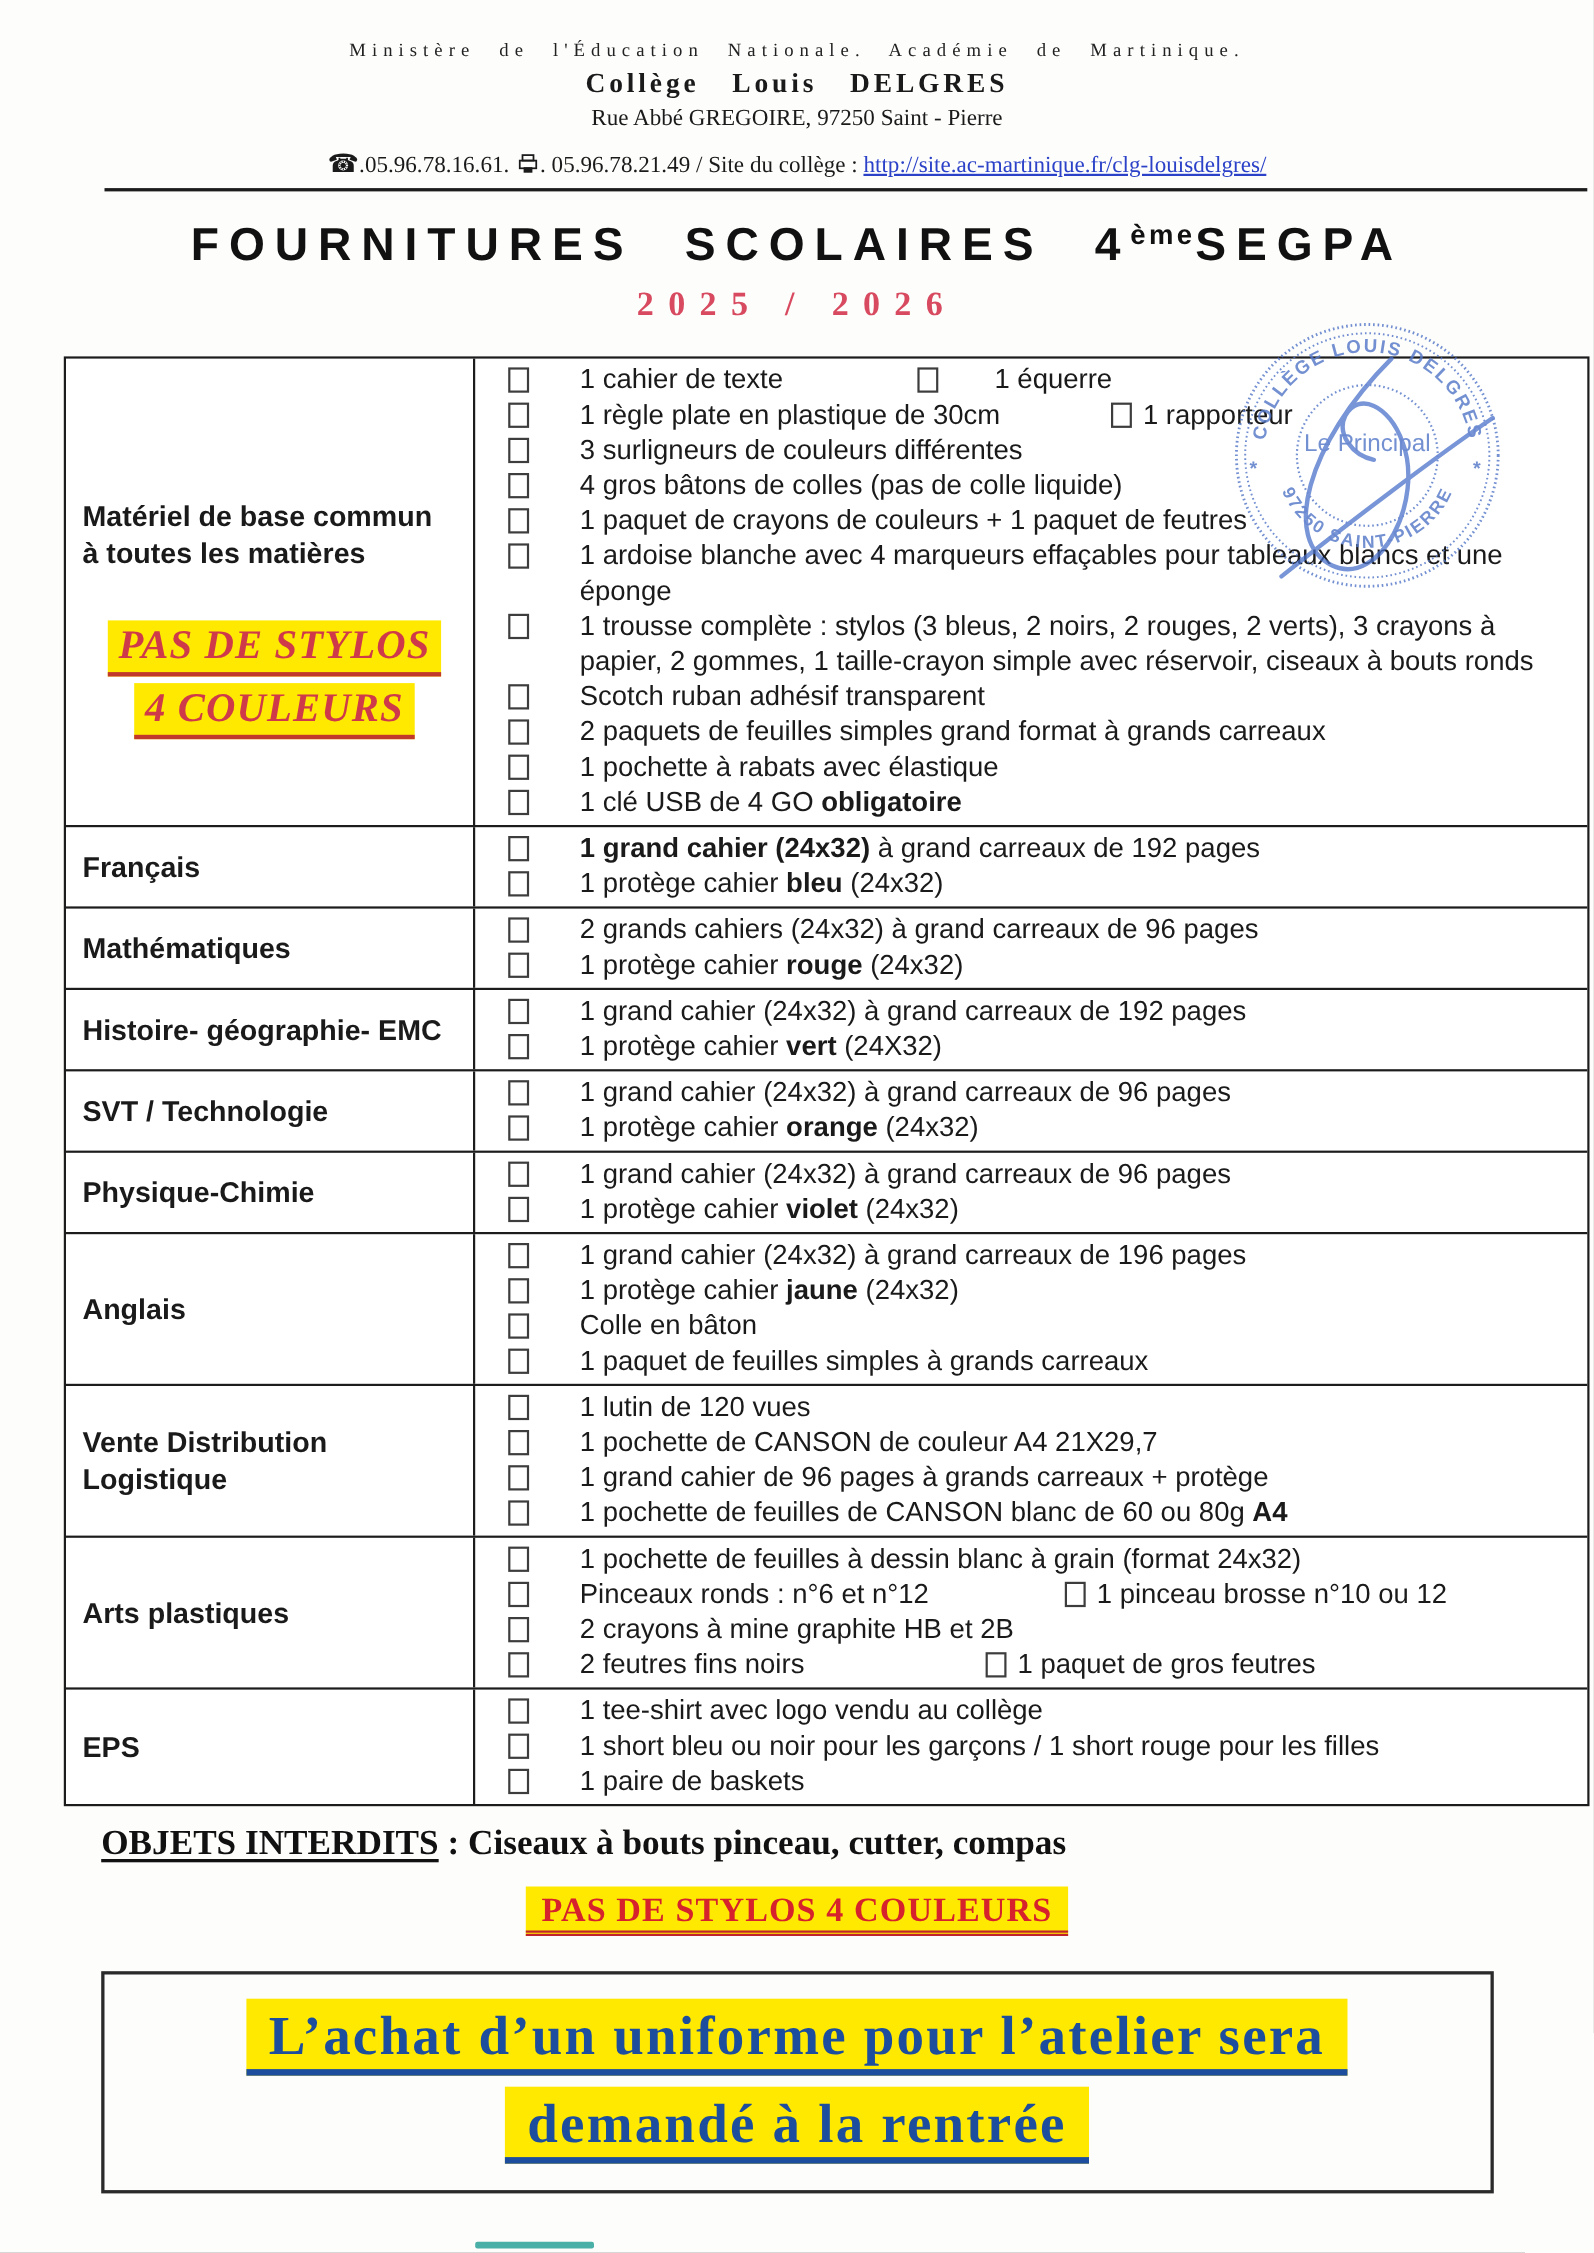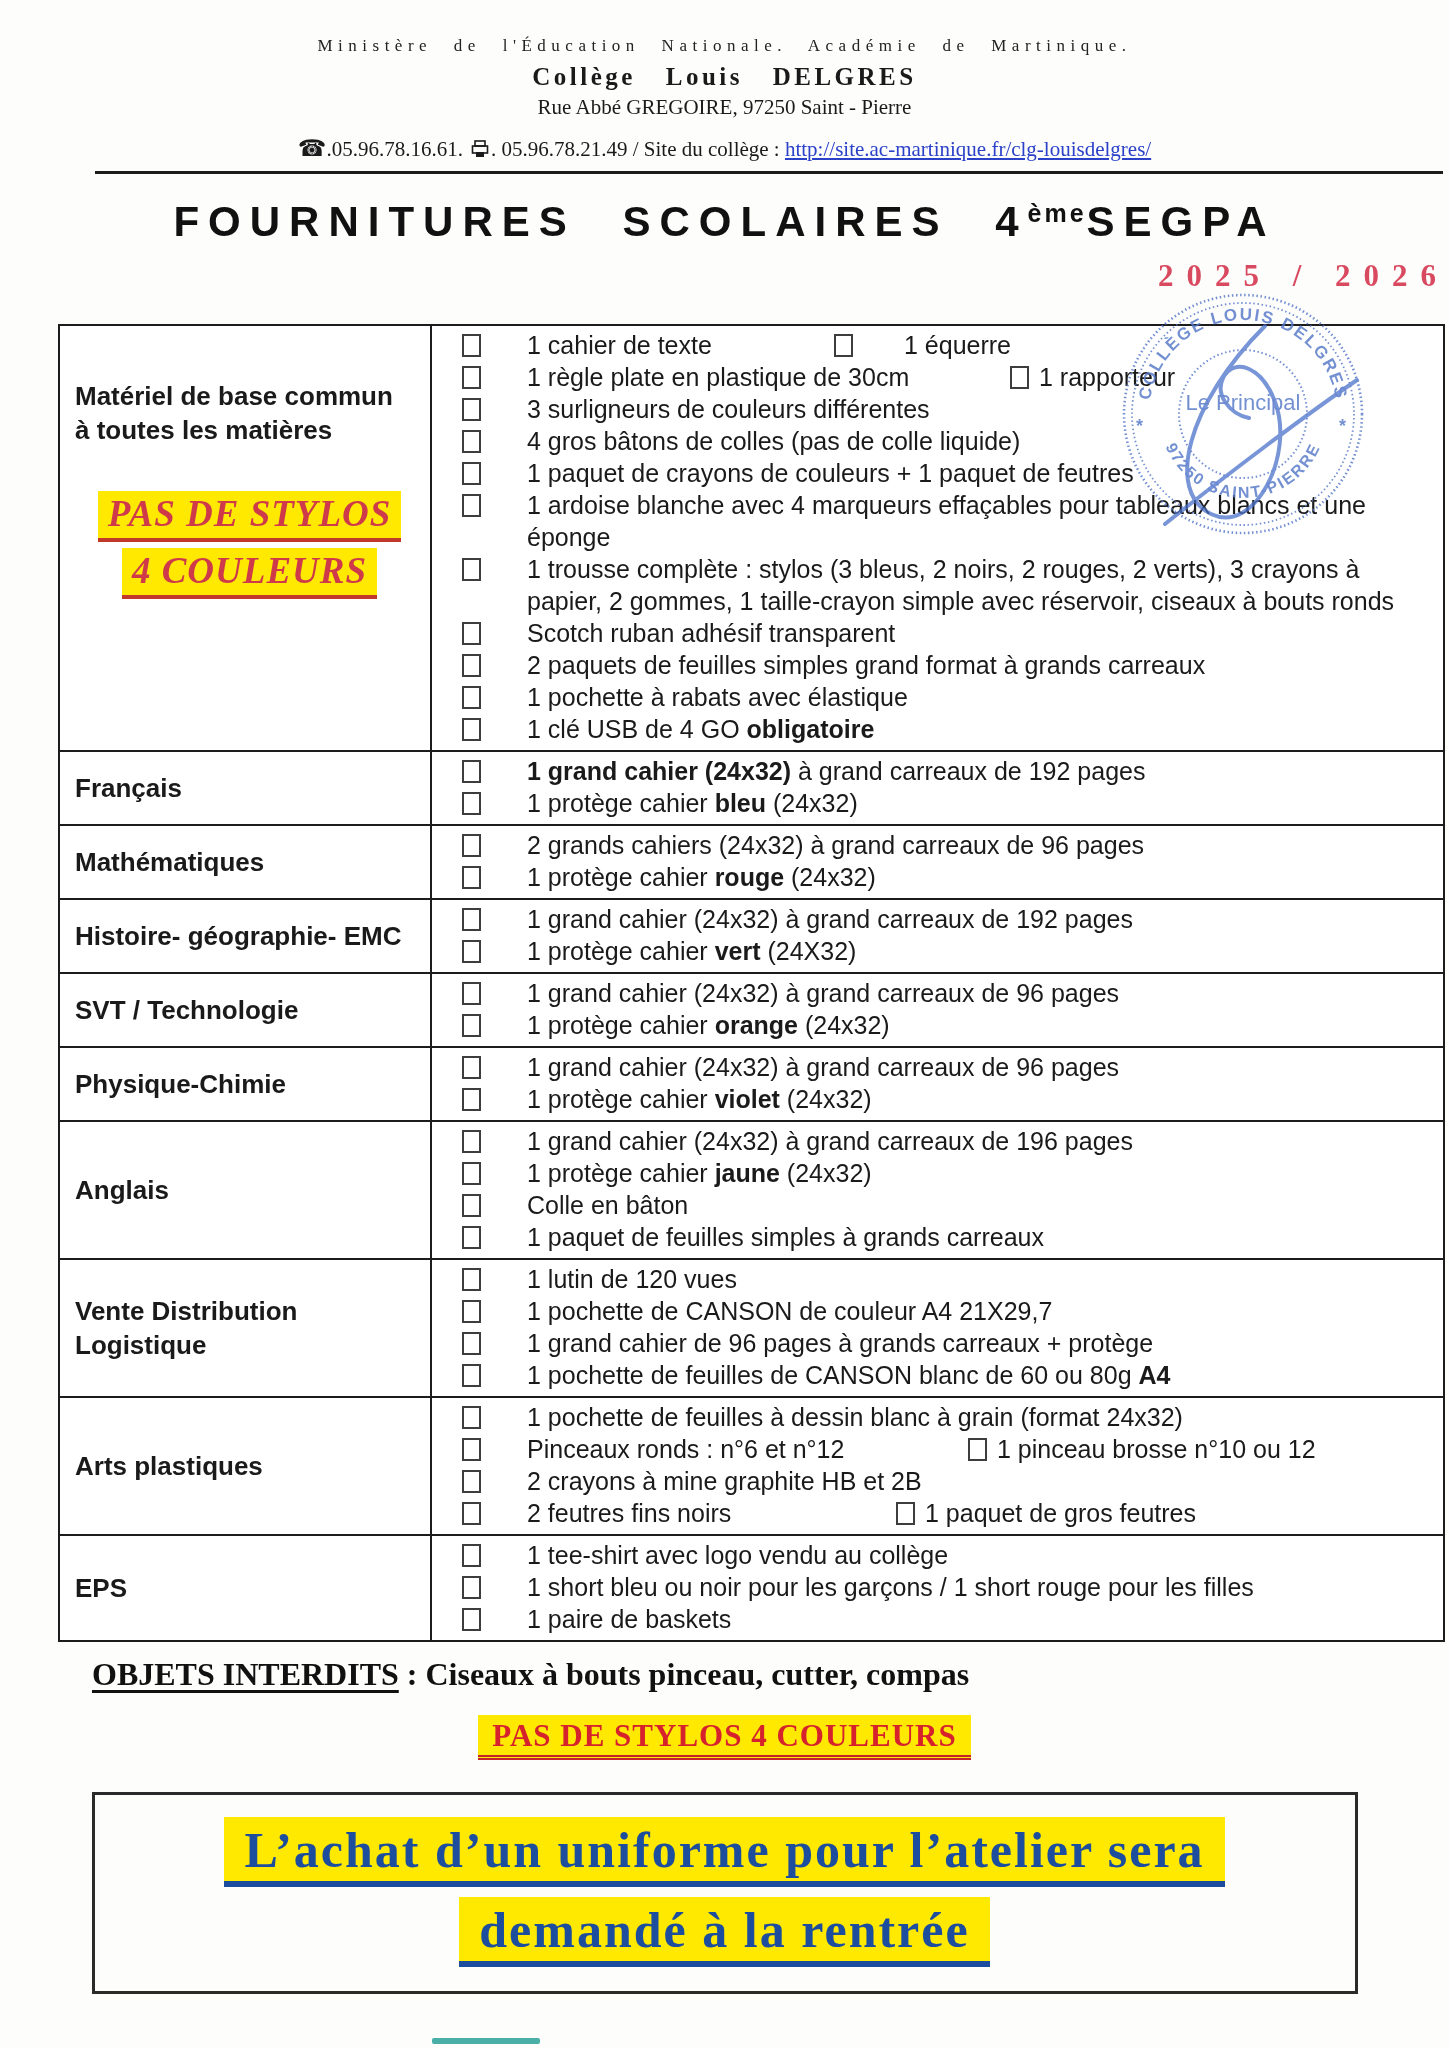--- a/index.html
+++ b/index.html
@@ -14,32 +14,32 @@
   .school{font-size:25px;font-weight:bold;letter-spacing:3.5px;word-spacing:20px;margin-top:7px;}
   .addr{font-size:21px;margin-top:4px;}
   .contact{font-size:21px;margin-top:15px;}
   .phone-glyph{font-size:23px;}
   .fax-svg{vertical-align:-2px;margin:0 2px 0 8px;}
   .url{color:#2a41c8;text-decoration:underline;cursor:pointer;}
   .hr{height:3px;background:#1c1c1c;margin:9px 6px 0 95px;}
   
   .title{margin-top:24px;text-align:center;font-weight:bold;font-size:42px;letter-spacing:9px;word-spacing:26px;color:#111;}
   .title .sup{font-size:25px;vertical-align:14px;letter-spacing:3px;}
-  .year{margin-top:12px;text-align:right;color:#d84a5f;font-family:"Liberation Serif",serif;
+  .year{margin-top:12px;text-align:center;color:#d84a5f;font-family:"Liberation Serif",serif;
         font-weight:bold;font-size:31px;letter-spacing:13px;}
   
   .stamp{position:absolute;left:1115px;top:286px;width:256px;height:256px;opacity:.82;pointer-events:none;z-index:5;}
   
   .tablewrap{margin:30px 4px 0 58px;width:1387px;box-sizing:border-box;border:2px solid #1c1c1c;background:#fff;}
   .trow{display:flex;border-top:2px solid #1c1c1c;}
   .trow:first-child{border-top:none;}
   .tleft{width:372px;flex:0 0 372px;box-sizing:border-box;border-right:2px solid #1c1c1c;
          padding:6px 6px 6px 15px;display:flex;flex-direction:column;justify-content:center;
          font-weight:bold;font-size:26px;line-height:34px;}
-  .trow.first .tleft{justify-content:flex-start;padding-top:53px;}
+  .trow.first .tleft{justify-content:center;padding-top:53px;}
   .warn{margin-top:38px;text-align:center;font-family:"Liberation Serif",serif;font-style:italic;
         font-weight:800;color:#cf3a4a;font-size:37px;line-height:44px;}
   .warn-line{display:table;margin:6px auto 0;background:#ffe900;border-bottom:4px solid #c0392b;
              padding:1px 10px 2px;letter-spacing:1px;}
   .tright{flex:1;padding:3px 0 5px;min-width:0;}
   .item{position:relative;display:flex;align-items:flex-start;line-height:32px;font-size:25px;
         padding:0 10px 0 30px;}
   .cbx{flex:0 0 auto;width:15px;height:19px;border:2px solid #3d3d3d;background:#fff;
        margin-top:5px;margin-right:46px;}
   .pair .cbx{margin-right:10px;}

